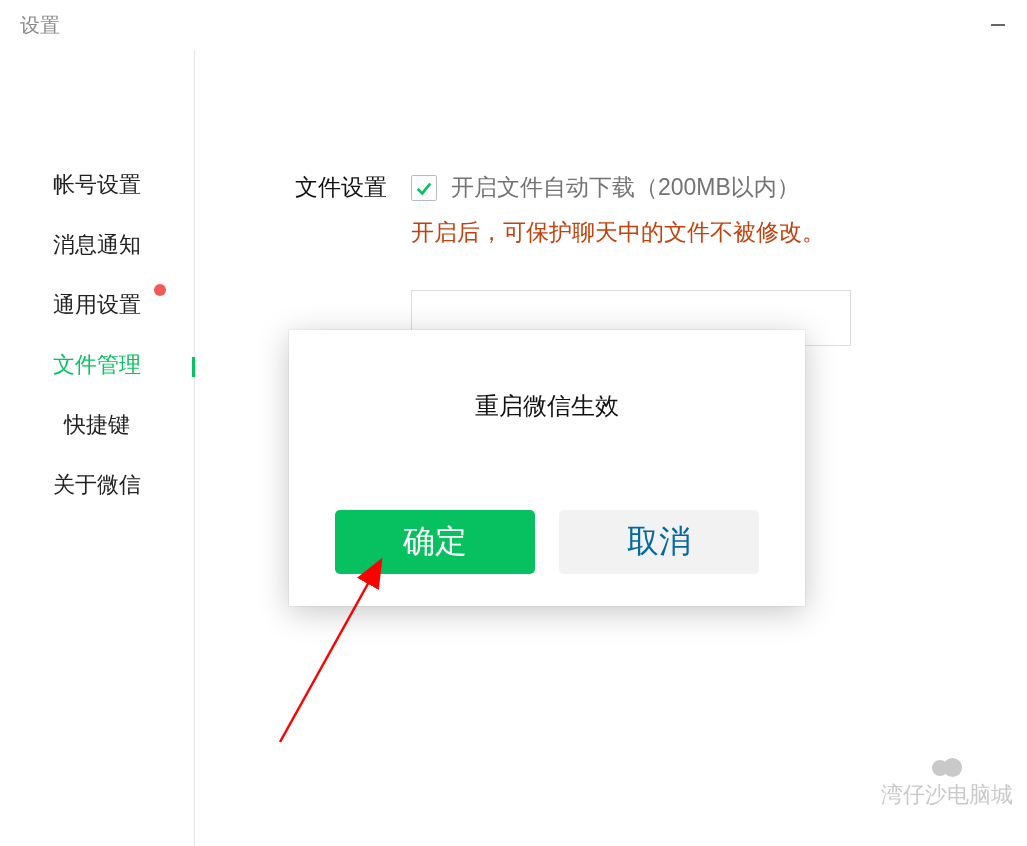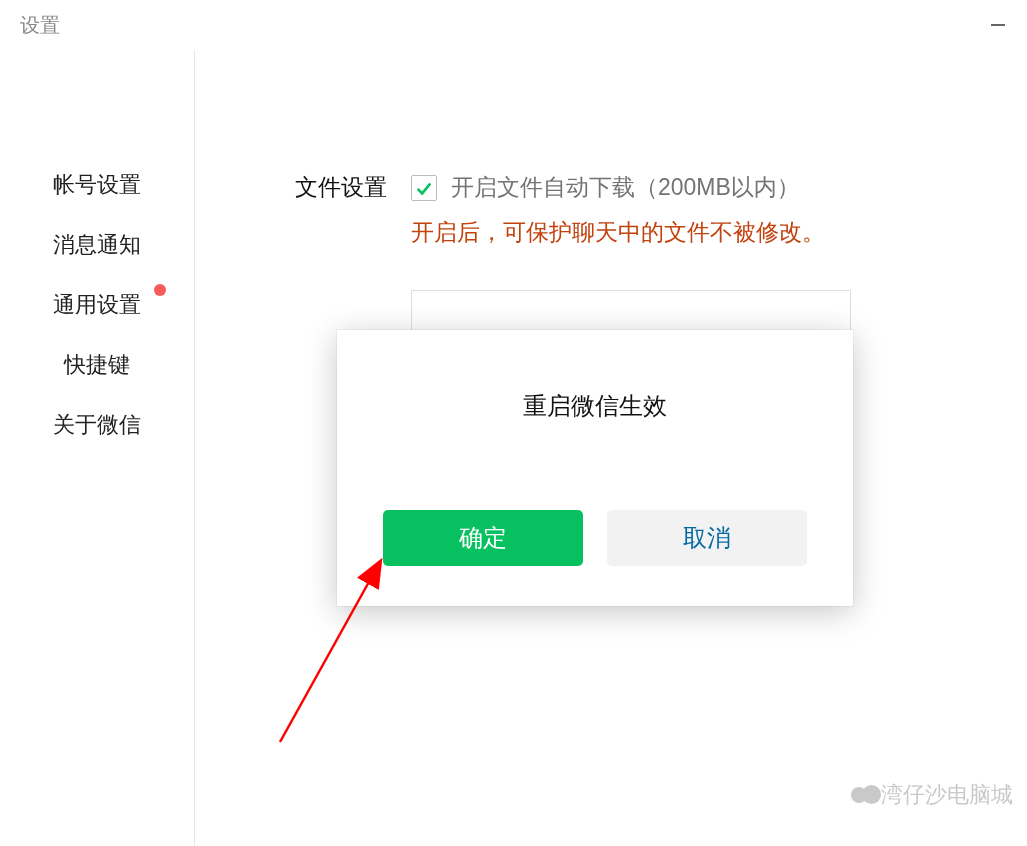--- a/index.html
+++ b/index.html
@@ -150,38 +150,37 @@
       position: absolute;
       left: 289px;
       top: 330px;
       width: 516px;
       height: 276px;
       background: #fff;
       box-shadow: 0 6px 30px rgba(0,0,0,0.22), 0 0 0 1px rgba(0,0,0,0.04);
       display: flex;
       flex-direction: column;
       align-items: center;
-      margin-left: 48px;
     }
     .dialog-msg {
       margin-top: 60px;
       font-size: 24px;
       color: #111;
     }
     .dialog-buttons {
       margin-top: 88px;
       display: flex;
       gap: 24px;
     }
     .btn {
       width: 200px;
-      height: 56px;
+      height: 64px;
       border: none;
       border-radius: 5px;
-      font-size: 24px;
+      font-size: 32px;
       cursor: pointer;
     }
     .btn-primary {
       background: #07c160;
       color: #fff;
     }
     .btn-secondary {
       background: #f2f2f2;
       color: #0369a1;
     }
@@ -192,20 +191,21 @@
       pointer-events: none;
     }
     .watermark {
       position: absolute;
       right: 14px;
       bottom: 36px;
       display: flex;
       align-items: center;
       color: #c9c9c9;
       font-size: 22px;
+      flex-direction: column;
     }
     .wm-icon {
       width: 30px;
       height: 24px;
       position: relative;
     }
     .wm-icon .c1, .wm-icon .c2 {
       position: absolute;
       border-radius: 50%;
       background: #c9c9c9;
@@ -231,20 +231,24 @@
   <div class="sidebar">
     <div class="sidebar-item">
       <span>帐号设置</span>
     </div>
     <div class="sidebar-item">
       <span>消息通知</span>
     </div>
     <div class="sidebar-item">
       <span>通用设置</span>
       <span class="dot"></span>
+    </div>
+    <div class="sidebar-item active">
+      <span>文件管理</span>
+      <span class="indicator"></span>
     </div>
     <div class="sidebar-item">
       <span>快捷键</span>
     </div>
     <div class="sidebar-item">
       <span>关于微信</span>
     </div>
   </div>
 
   <div class="content">

